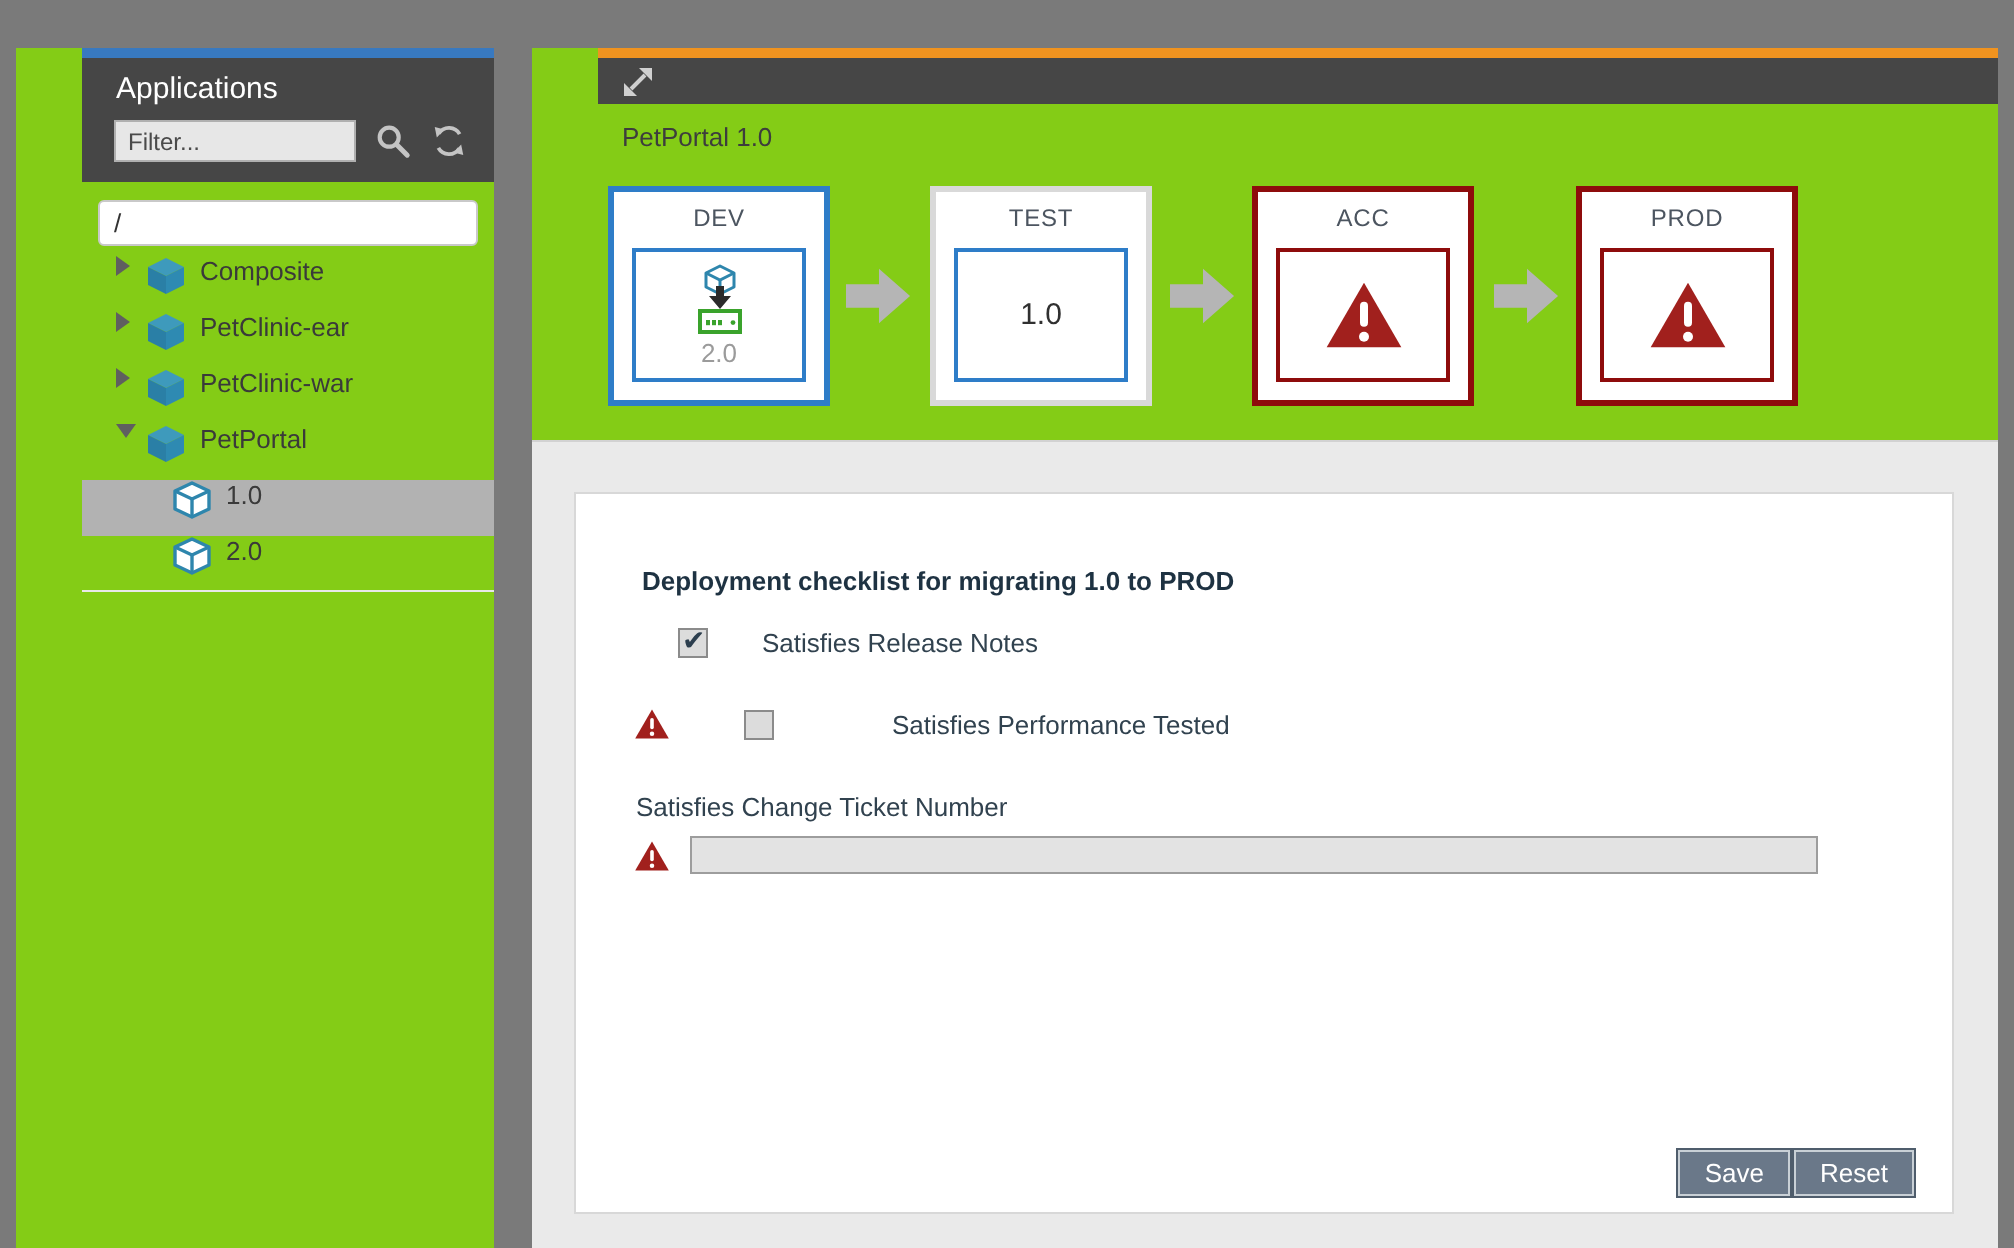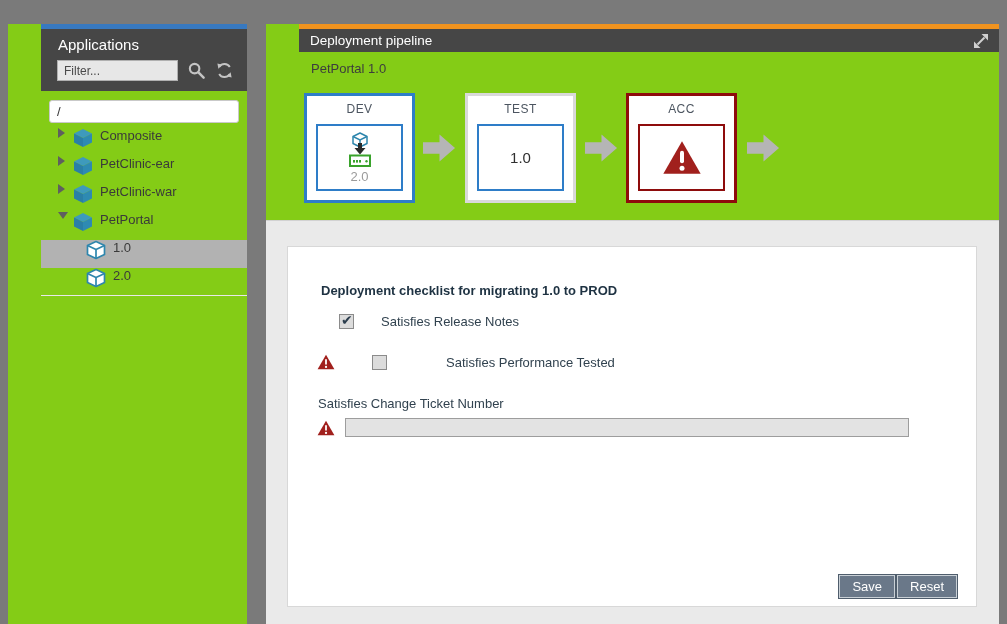--- a/index.html
+++ b/index.html
@@ -191,21 +191,20 @@
         <line x1="10" y1="9.5" x2="10" y2="18.5" stroke="#2e86ad" stroke-width="1.7"></line>
       </svg>
       <span class="tree-label">2.0</span>
     </div>
   </div>
 </div>
 
 <div class="panel main">
   <div class="accent"></div>
   <div class="panel-head main-head">
-    <div class="main-title">Deployment pipeline</div>
     <svg class="expand-btn" viewBox="0 0 18 18">
       <line x1="5.5" y1="12.5" x2="12.5" y2="5.5" stroke="#d0d0d0" stroke-width="2"></line>
       <polygon points="16,2 16,8.5 9.5,2" fill="#d0d0d0"></polygon>
       <polygon points="2,16 2,9.5 8.5,16" fill="#d0d0d0"></polygon>
     </svg>
   </div>
 
   <div class="subtitle">PetPortal 1.0</div>
 
   <div class="stage dev">
@@ -249,20 +248,30 @@
         <rect x="10.8" y="6.5" width="2.4" height="7.5" rx="1.2" fill="#fff"></rect>
         <circle cx="12" cy="17" r="1.5" fill="#fff"></circle>
       </svg>
     </div>
   </div>
 
   <svg class="flow-arrow a3" viewBox="0 0 34 30">
     <polygon points="0,9 17,9 17,1 33,15 17,29 17,21 0,21" fill="#b5b5b5"></polygon>
   </svg>
 
+  <div class="stage prod">
+    <div class="stage-name">PROD</div>
+    <div class="stage-inner">
+      <svg width="40" height="35" viewBox="0 0 24 21">
+        <path d="M12 0.8 L23.2 20.2 L0.8 20.2 Z" fill="#a1201d"></path>
+        <rect x="10.8" y="6.5" width="2.4" height="7.5" rx="1.2" fill="#fff"></rect>
+        <circle cx="12" cy="17" r="1.5" fill="#fff"></circle>
+      </svg>
+    </div>
+  </div>
 
   <div class="lower">
     <div class="card">
       <div class="card-title">Deployment checklist for migrating 1.0 to PROD</div>
 
       <div class="check-row r1">
         <span class="checkbox checked"></span>
         <span class="check-label">Satisfies Release Notes</span>
       </div>
 

